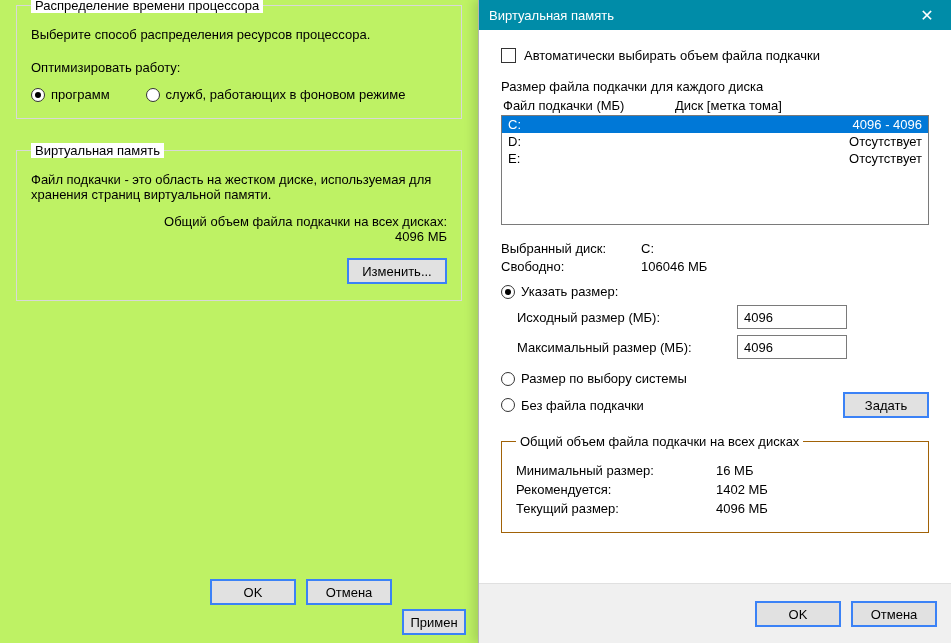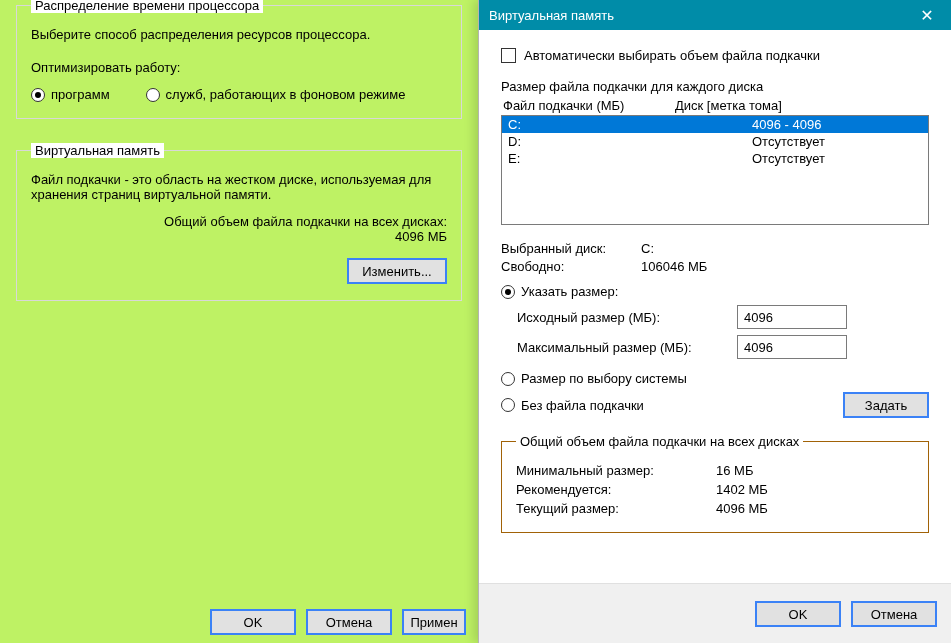--- a/index.html
+++ b/index.html
@@ -121,21 +121,21 @@
   .list-header .col.c2 { width: 170px; }
 
   .drive-list {
     border: 1px solid #7a7a7a;
     height: 110px;
     overflow: hidden;
     font-size: 13px;
   }
   .drive-row { display: flex; padding: 1px 6px; }
   .drive-row .dr { flex: 1; }
-  .drive-row .pf { width: 170px; }
+  .drive-row .pf { width: 170px; text-align: right; }
   .drive-row.selected { background: #0078d7; color: #fff; }
 
   .kv { display: flex; margin: 3px 0; }
   .kv .k { width: 140px; }
   .kv .v { }
 
   .size-row { display: flex; align-items: center; margin: 6px 0 6px 16px; }
   .size-row .k { width: 220px; }
   .txt-input {
     width: 110px; height: 24px;
@@ -200,21 +200,21 @@
       <span class="val">4096 МБ</span>
     </div>
     <div class="right-align">
       <span class="btn wide">Изменить...</span>
     </div>
   </fieldset>
 
   <div class="bottom-btn-row">
     <span class="btn">OK</span>
     <span class="btn">Отмена</span>
-    <span class="btn" style="min-width:64px;">Примен</span>
+    <span class="btn" style="min-width:64px;margin-top:30px;">Примен</span>
   </div>
 </div>
 
 <div class="vm-dialog">
   <div class="titlebar">
     <span class="title-txt">Виртуальная память</span>
     <span class="close">✕</span>
   </div>
 
   <div class="vm-body">

